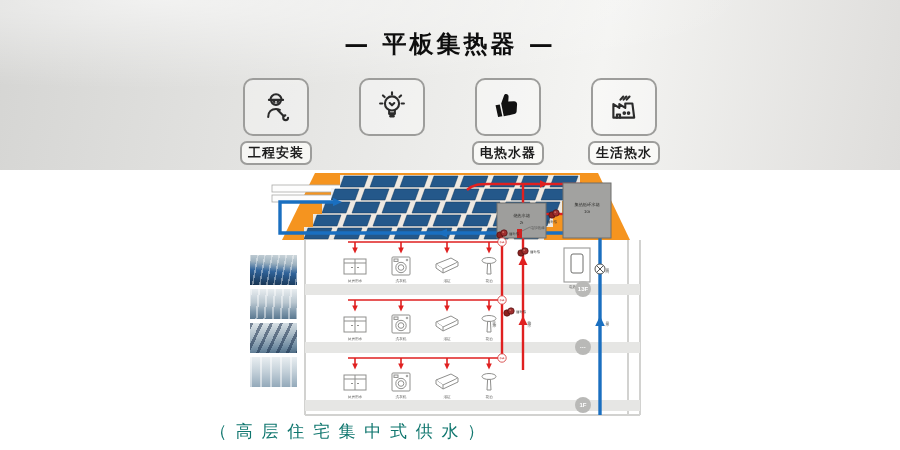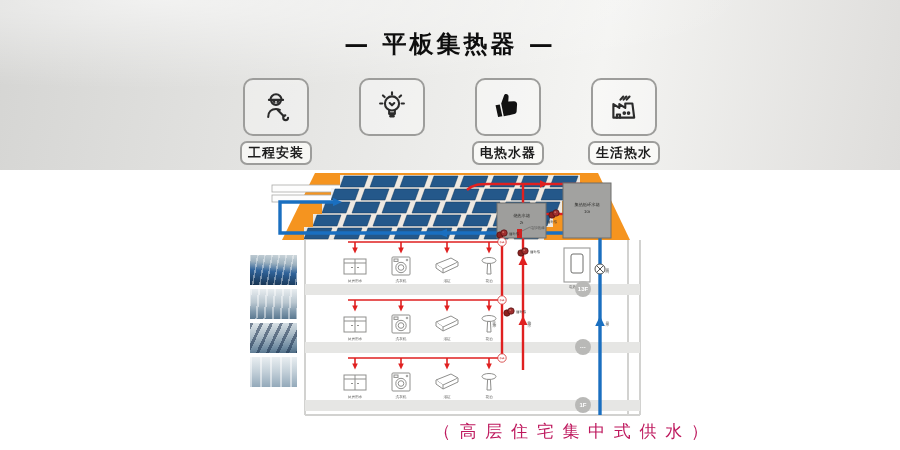--- a/index.html
+++ b/index.html
@@ -22,22 +22,22 @@
   .photo{width:47px;height:30px;margin-bottom:4px;}
   .p1{background:repeating-linear-gradient(100deg,rgba(255,255,255,.4) 0 1.5px,rgba(255,255,255,0) 1.5px 7px),
       linear-gradient(185deg,#cfd8dc,#9db1bf 30%,#30639a 55%,#16324f);}
   .p2{background:repeating-linear-gradient(95deg,rgba(255,255,255,.45) 0 2px,rgba(255,255,255,0) 2px 8px),
       linear-gradient(180deg,#e8edf0,#bac7d0 45%,#8099ac 75%,#5a7890);}
   .p3{background:repeating-linear-gradient(115deg,rgba(20,40,70,.5) 0 3px,rgba(255,255,255,0) 3px 9px),
       linear-gradient(175deg,#dfe6ea,#aebec9 40%,#6f8ba1 80%,#4c6a82);}
   .p4{background:repeating-linear-gradient(90deg,rgba(255,255,255,.5) 0 2px,rgba(255,255,255,0) 2px 10px),
       linear-gradient(180deg,#e9eef1,#c2cfd8 50%,#93a9ba);}
   .diagram{position:absolute;left:230px;top:172px;width:460px;height:250px;}
-  .caption{position:absolute;left:210px;top:420px;width:500px;text-align:right;
-        font-size:17px;letter-spacing:2px;color:#be185d;}
+  .caption{position:absolute;left:210px;top:420px;width:500px;text-align:left;
+        font-size:17px;letter-spacing:2px;color:#0f766e;}
   
   .hot{stroke:#e02020;stroke-width:2.4;fill:none;}
   .hot-thin{stroke:#e02020;stroke-width:1.6;fill:none;}
   .cold{stroke:#1a6fc0;stroke-width:3.4;fill:none;}
   .wall{stroke:#d2d2d0;stroke-width:2;fill:none;}
   .slab{fill:#e6e6e4;}
   .fx{stroke:#8f8f8d;stroke-width:1;fill:#ffffff;}
   .diagram text{font-family:"Liberation Sans","DejaVu Sans",sans-serif;}
   .tiny{font-size:3.6px;fill:#555553;}
   .tanktxt{font-size:4.2px;fill:#2c2c2a;text-anchor:middle;}

